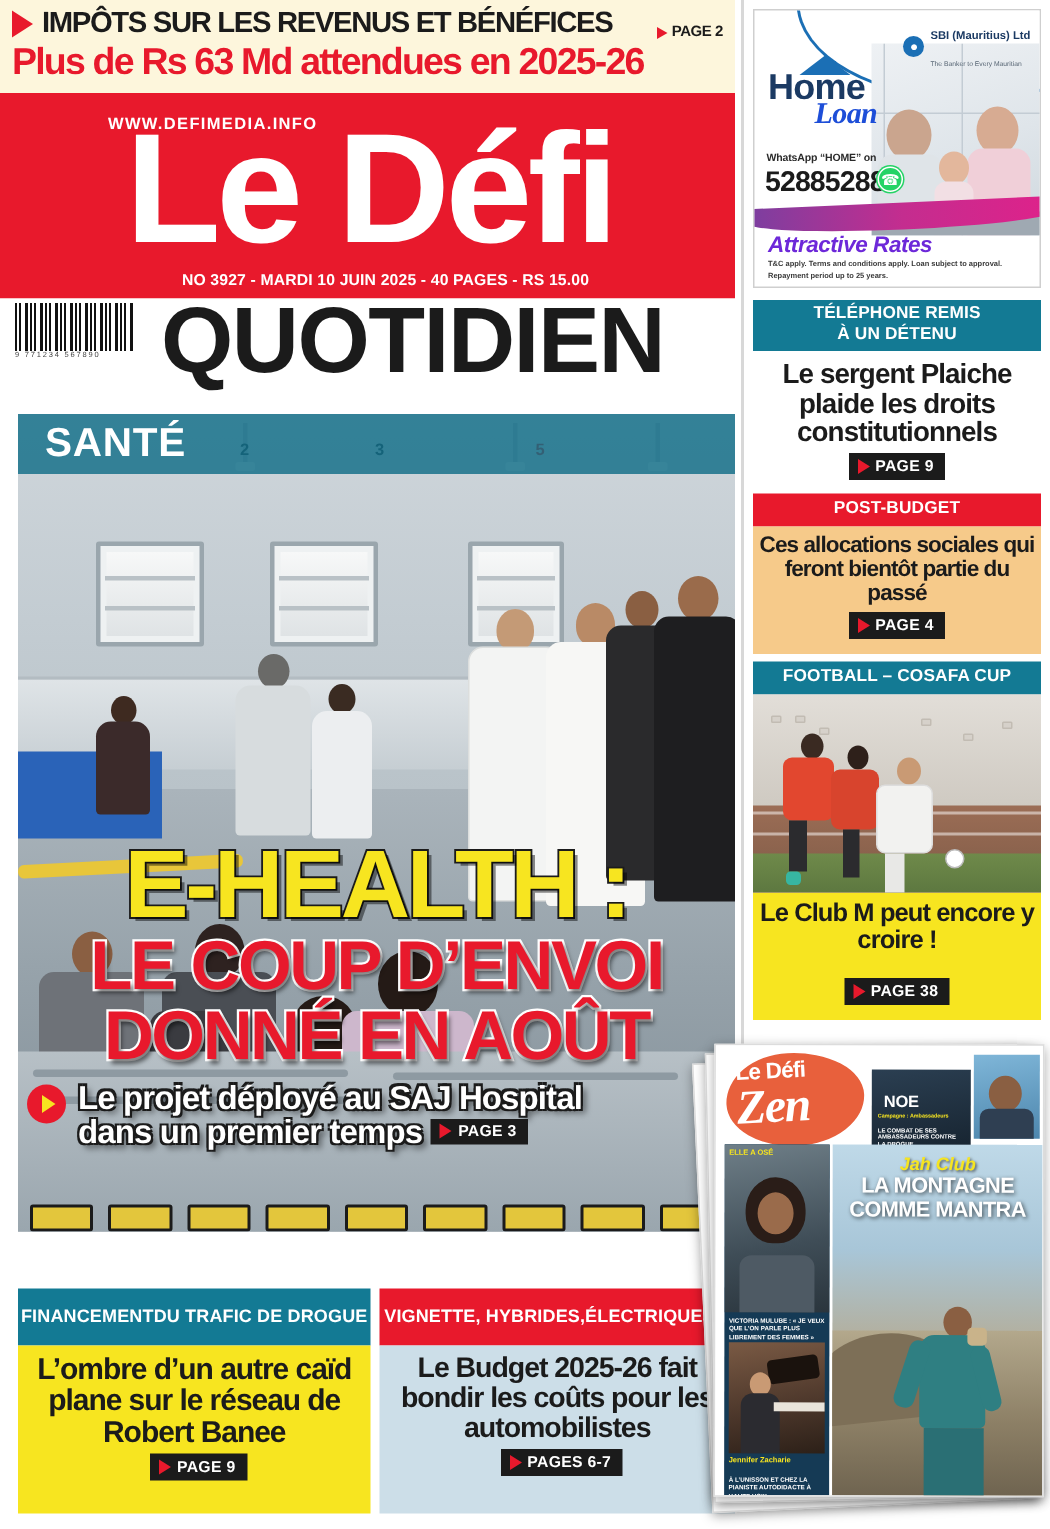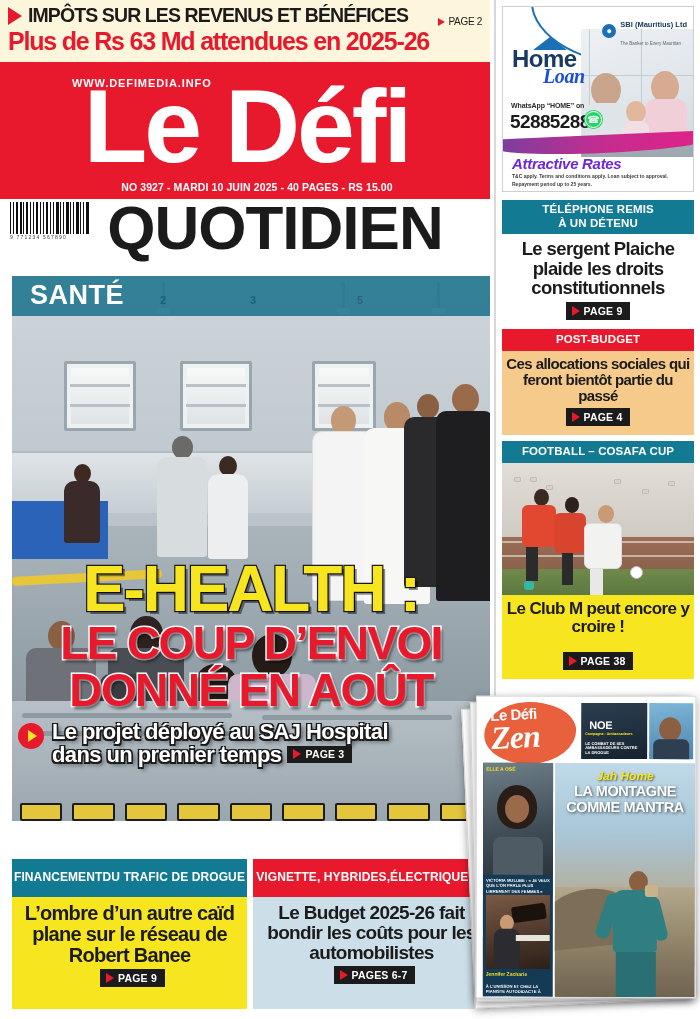--- a/index.html
+++ b/index.html
@@ -23,21 +23,21 @@
     width:0;height:0;border-left:14px solid #e8192c;
     border-top:9px solid transparent;border-bottom:9px solid transparent;
     flex:0 0 auto;
   }
   .tb-kicker{
     font-size:19.5px; font-weight:bold; color:#1b1b1b;
     letter-spacing:-0.9px; line-height:1; white-space:nowrap;
   }
   .tb-pagebadge{
     margin-left:auto; display:flex;align-items:center;gap:3px;
-    font-size:10px;font-weight:normal;color:#1b1b1b;letter-spacing:-0.3px;margin-top:12px;
+    font-size:10px;font-weight:bold;color:#1b1b1b;letter-spacing:-0.3px;margin-top:12px;
   }
   .tri-sm{
     width:0;height:0;border-left:7px solid #e8192c;
     border-top:4.5px solid transparent;border-bottom:4.5px solid transparent;
   }
   .tb-row2{
     font-size:25px; font-weight:bold; color:#e8192c;
     letter-spacing:-1.2px; line-height:1.05; margin-top:1px;
     white-space:nowrap;
   }
@@ -331,21 +331,21 @@
     font-size:15px; font-weight:bold; letter-spacing:-0.5px;
     transform:rotate(-3deg);
   }
   .zen-logo-t2{
     position:absolute; left:14px; top:22px; color:#fff;
     font-size:32px; font-weight:bold; font-style:italic;
     font-family:"Liberation Serif", serif; letter-spacing:-1px;
     transform:rotate(-3deg);
   }
   .zen-noe{
-    position:absolute; left:104px; top:6px; width:66px; height:56px;
+    position:absolute; left:104px; top:16px; width:66px; height:56px;
     background:linear-gradient(170deg,#2b3f52 0%,#16232f 100%); overflow:hidden;
   }
   .zen-noe-t{
     position:absolute; left:8px; top:16px; color:#fff;
     font-size:11px; font-weight:bold; letter-spacing:-0.2px;
   }
   .zen-noe-s{
     position:absolute; left:4px; top:29px; width:58px; color:#f7e520;
     font-size:3.6px; font-weight:bold; line-height:1.25;
   }
@@ -732,21 +732,21 @@
           <div style="position:absolute;left:-10px;bottom:50px;width:90px;height:58px;background:#7d6f57;border-radius:50% 50% 0 0;transform:rotate(-6deg);"></div>
           <div class="hiker" style="left:58px;top:108px;">
             <div style="width:19px;height:21px;background:#8a5f42;border-radius:50%;margin-left:16px;"></div>
             <div style="width:44px;height:62px;background:#2f7f82;border-radius:10px 10px 4px 4px;margin-top:-2px;"></div>
             <div style="width:40px;height:48px;background:#2a6f74;margin-left:3px;"></div>
 
           </div>
           <div style="position:absolute;left:46px;top:130px;width:14px;height:46px;background:#2f7f82;border-radius:6px;transform:rotate(18deg);"></div>
           <div style="position:absolute;left:96px;top:134px;width:13px;height:44px;background:#2f7f82;border-radius:6px;transform:rotate(-14deg);"></div>
           <div style="position:absolute;left:90px;top:122px;width:13px;height:12px;background:#c9b38a;border-radius:3px;"></div>
-          <div class="zen-jah">Jah Home</div>
+          <div class="zen-jah">Jah Club</div>
           <div class="zen-mantra">
             <span>LA MONTAGNE</span><br>
             <span>COMME MANTRA</span>
           </div>
         </div>
       </div>
     </div>
   </div>
 
 </div>

